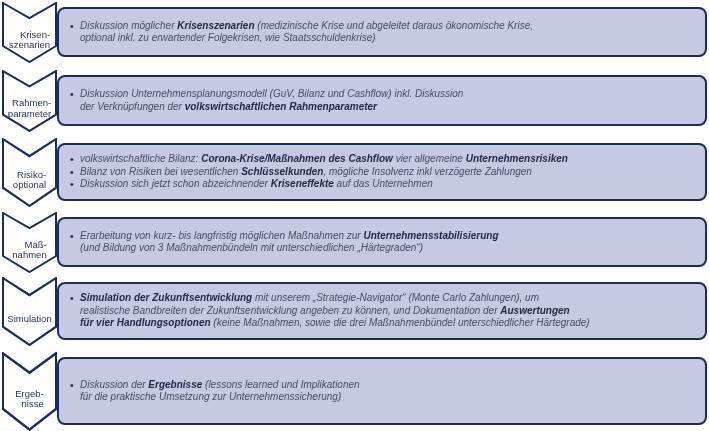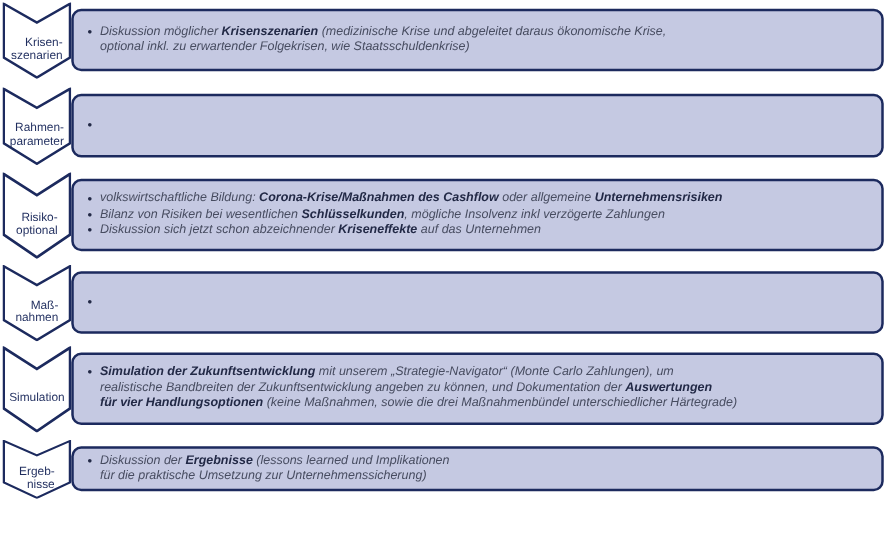--- a/index.html
+++ b/index.html
@@ -57,35 +57,37 @@
       <div class="chev">
         <svg viewBox="0 0 55 61" preserveAspectRatio="none">
           <polygon points="1,1 27.5,16 54,1 54,44 27.5,60 1,44" fill="#ffffff" stroke="#1c2a5e" stroke-width="2" stroke-linejoin="miter"></polygon>
         </svg>
         <div class="chev-label">Rahmen-
 parameter</div>
       </div>
       <div class="box">
         <div class="bullet">
           <span class="dot">•</span>
+          <span class="btext"><span>Diskussion Unternehmensplanungsmodell (GuV, Bilanz und Cashflow) inkl. Diskussion
+der Verknüpfungen der </span><b>volkswirtschaftlichen Rahmenparameter</b></span>
         </div>
       </div>
     </div>
     <div class="row" style="top: 143px; height: 58px;">
       <div class="chev">
         <svg viewBox="0 0 55 61" preserveAspectRatio="none">
           <polygon points="1,1 27.5,16 54,1 54,44 27.5,60 1,44" fill="#ffffff" stroke="#1c2a5e" stroke-width="2" stroke-linejoin="miter"></polygon>
         </svg>
         <div class="chev-label">Risiko-
 optional</div>
       </div>
       <div class="box">
         <div class="bullet">
           <span class="dot">•</span>
-          <span class="btext"><span>volkswirtschaftliche Bildung: </span><b>Corona-Krise/Maßnahmen des Cashflow</b><span> oder allgemeine </span><b>Unternehmensrisiken</b></span>
+          <span class="btext"><span>volkswirtschaftliche Bilanz: </span><b>Corona-Krise/Maßnahmen des Cashflow</b><span> vier allgemeine </span><b>Unternehmensrisiken</b></span>
         </div>
         <div class="bullet">
           <span class="dot">•</span>
           <span class="btext"><span>Bilanz von Risiken bei wesentlichen </span><b>Schlüsselkunden</b><span>, mögliche Insolvenz inkl verzögerte Zahlungen</span></span>
         </div>
         <div class="bullet">
           <span class="dot">•</span>
           <span class="btext"><span>Diskussion sich jetzt schon abzeichnender </span><b>Kriseneffekte</b><span> auf das Unternehmen</span></span>
         </div>
       </div>
@@ -94,40 +96,42 @@
       <div class="chev">
         <svg viewBox="0 0 55 61" preserveAspectRatio="none">
           <polygon points="1,1 27.5,16 54,1 54,44 27.5,60 1,44" fill="#ffffff" stroke="#1c2a5e" stroke-width="2" stroke-linejoin="miter"></polygon>
         </svg>
         <div class="chev-label">Maß-
 nahmen</div>
       </div>
       <div class="box">
         <div class="bullet">
           <span class="dot">•</span>
+          <span class="btext"><span>Erarbeitung von kurz- bis langfristig möglichen Maßnahmen zur </span><b>Unternehmensstabilisierung</b><span>
+(und Bildung von 3 Maßnahmenbündeln mit unterschiedlichen „Härtegraden“)</span></span>
         </div>
       </div>
     </div>
     <div class="row" style="top: 282px; height: 58px;">
       <div class="chev">
         <svg viewBox="0 0 55 61" preserveAspectRatio="none">
           <polygon points="1,1 27.5,16 54,1 54,44 27.5,60 1,44" fill="#ffffff" stroke="#1c2a5e" stroke-width="2" stroke-linejoin="miter"></polygon>
         </svg>
         <div class="chev-label">Simulation</div>
       </div>
       <div class="box">
         <div class="bullet">
           <span class="dot">•</span>
           <span class="btext"><b>Simulation der Zukunftsentwicklung</b><span> mit unserem „Strategie-Navigator“ (Monte Carlo Zahlungen), um
 realistische Bandbreiten der Zukunftsentwicklung angeben zu können, und Dokumentation der </span><b>Auswertungen
 für vier Handlungsoptionen</b><span> (keine Maßnahmen, sowie die drei Maßnahmenbündel unterschiedlicher Härtegrade)</span></span>
         </div>
       </div>
     </div>
-    <div class="row" style="top: 357px; height: 36px;">
+    <div class="row" style="top: 357px; height: 68px;">
       <div class="chev">
         <svg viewBox="0 0 55 61" preserveAspectRatio="none">
           <polygon points="1,1 27.5,16 54,1 54,44 27.5,60 1,44" fill="#ffffff" stroke="#1c2a5e" stroke-width="2" stroke-linejoin="miter"></polygon>
         </svg>
         <div class="chev-label">Ergeb-
 nisse</div>
       </div>
       <div class="box">
         <div class="bullet">
           <span class="dot">•</span>

